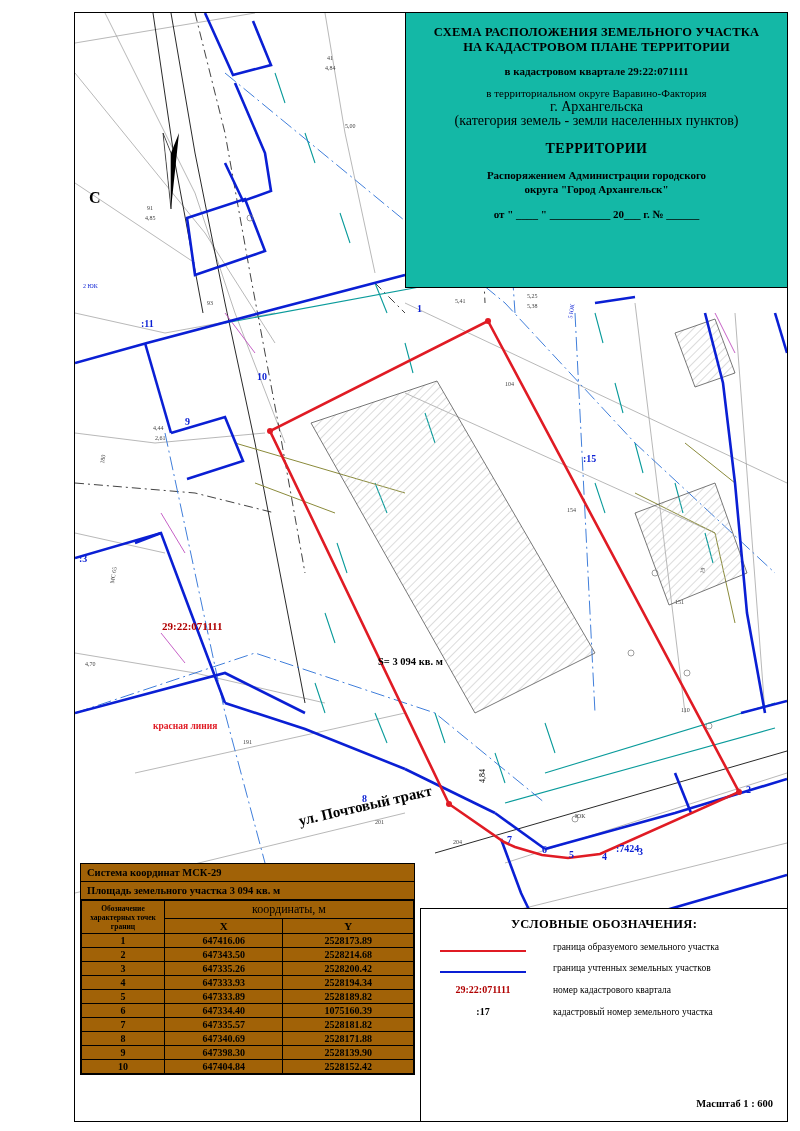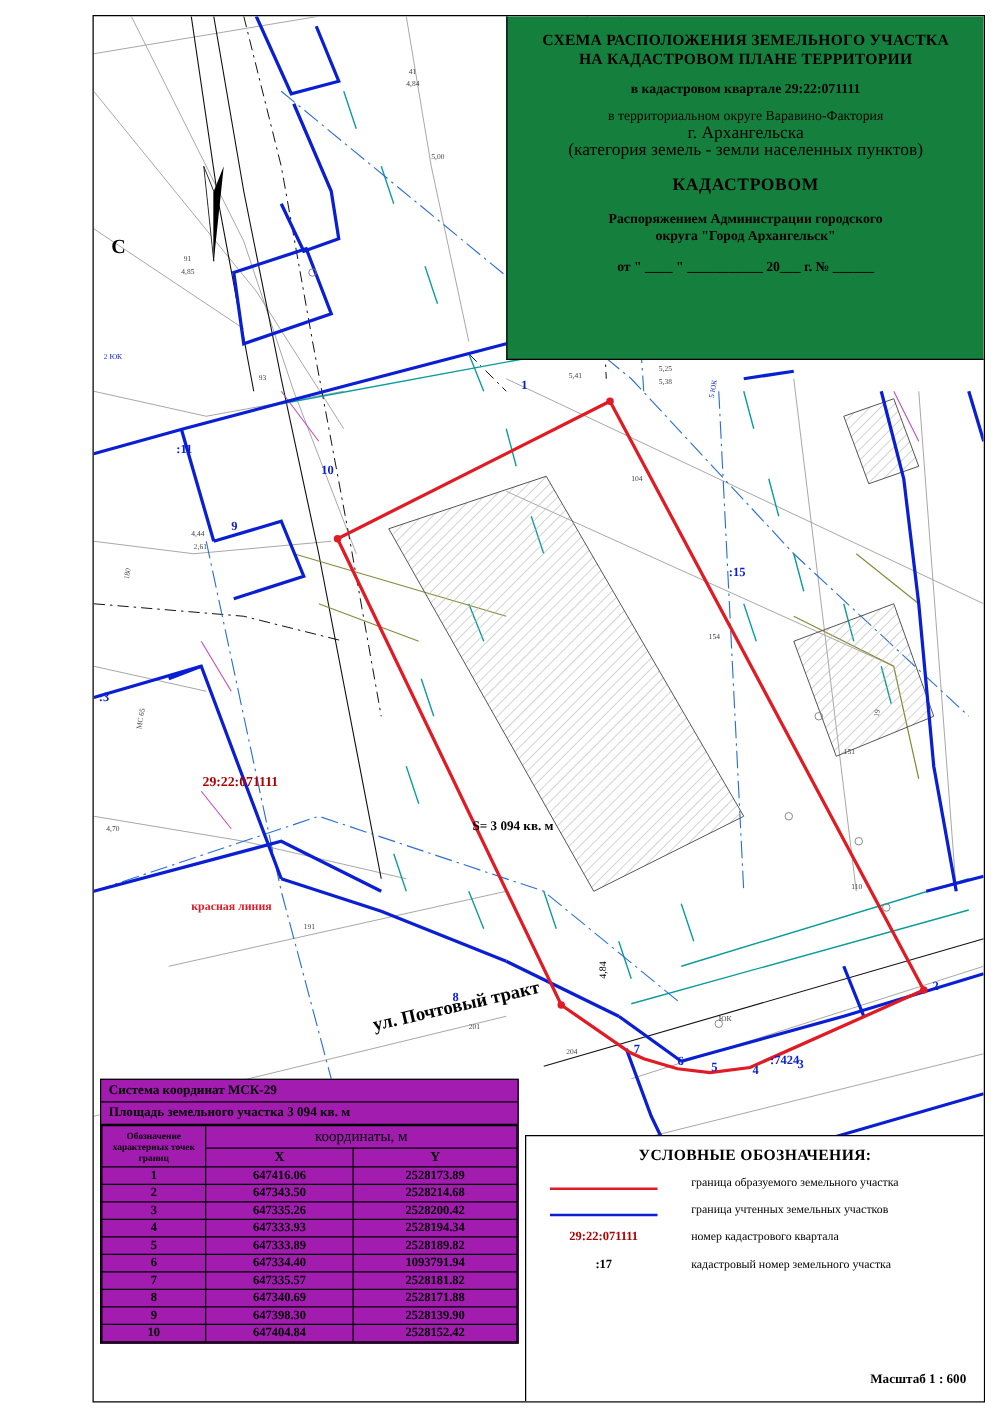--- a/index.html
+++ b/index.html
@@ -5,31 +5,31 @@
   html,body{margin:0;padding:0;background:#ffffff;}
   body{width:800px;height:1131px;font-family:"Liberation Serif",serif;color:#000;}
   .page{position:relative;width:800px;height:1131px;overflow:hidden;}
   .sheet{position:absolute;left:74px;top:12px;width:712px;height:1108px;border:1.5px solid #000;background:#fff;overflow:hidden;}
 
   
   .map{position:absolute;left:0;top:0;width:712px;height:1108px;overflow:hidden;}
   .map svg{position:absolute;left:0;top:0;}
 
   
-  .titleblock{position:absolute;left:330px;top:0px;width:382px;height:275px;background:#15803d;border-left:1.5px solid #000;border-bottom:1.5px solid #000;box-sizing:border-box;padding:12px 10px 6px 10px;text-align:center;}
+  .titleblock{position:absolute;left:330px;top:0px;width:382px;height:275px;background:#14b8a6;border-left:1.5px solid #000;border-bottom:1.5px solid #000;box-sizing:border-box;padding:12px 10px 6px 10px;text-align:center;}
   .tb-h1{font-weight:bold;font-size:12.5px;line-height:15px;letter-spacing:.2px;}
   .tb-h2{font-weight:bold;font-size:11px;margin-top:10px;}
   .tb-l{font-size:11px;margin-top:9px;line-height:14px;}
   .tb-l2{font-size:14px;line-height:14px;}
   .tb-appr{font-weight:bold;font-size:14px;margin-top:13px;letter-spacing:.5px;}
   .tb-ras{font-weight:bold;font-size:11px;margin-top:11px;line-height:14px;}
   .tb-date{font-weight:bold;font-size:11px;margin-top:12px;}
 
   
-  .coord{position:absolute;left:5px;top:850px;width:335px;background:#a21caf;border:1.2px solid #000;box-sizing:border-box;}
+  .coord{position:absolute;left:5px;top:850px;width:335px;background:#a16207;border:1.2px solid #000;box-sizing:border-box;}
   .coord .row{border-bottom:1px solid #000;}
   .coord .t1{font-weight:bold;font-size:10.5px;padding:3px 6px;}
   .coord table{border-collapse:collapse;width:100%;}
   .coord td,.coord th{border:1px solid #000;font-size:10px;text-align:center;padding:1px 2px;}
   .coord th.desig{font-size:7.5px;font-weight:bold;line-height:9px;width:78px;}
   .coord th.koord{font-weight:normal;font-size:12px;}
   .coord th.xy{font-weight:bold;font-size:11px;}
   .coord td.n{font-weight:bold;width:78px;font-size:10px;}
   .coord td.v{font-weight:bold;font-size:10px;}
 
@@ -210,21 +210,21 @@
       <div class="lbl b-num" style="left:671px;top:771px;">2</div>
       <div class="lbl b-num" style="left:563px;top:833px;">3</div>
       <div class="lbl b-num" style="left:527px;top:838px;">4</div>
       <div class="lbl b-num" style="left:494px;top:836px;">5</div>
       <div class="lbl b-num" style="left:467px;top:831px;">6</div>
       <div class="lbl b-num" style="left:432px;top:821px;">7</div>
       <div class="lbl b-num" style="left:287px;top:780px;">8</div>
       <div class="lbl b-num" style="left:110px;top:403px;">9</div>
       <div class="lbl b-num" style="left:182px;top:358px;">10</div>
 
-      <div class="lbl b-num" style="left:66px;top:305px;margin-top:36px;">:11</div>
+      <div class="lbl b-num" style="left:66px;top:305px;">:11</div>
       <div class="lbl b-num" style="left:4px;top:540px;">:3</div>
       <div class="lbl b-num" style="left:508px;top:440px;">:15</div>
       <div class="lbl b-num" style="left:541px;top:830px;">:7424</div>
       <div class="lbl b-num" style="left:588px;top:920px;">:25</div>
 
       <div class="lbl kvartal" style="left:87px;top:607px;">29:22:071111</div>
       <div class="lbl area" style="left:303px;top:597px;">S= 3 094 кв. м</div>
       <div class="lbl redline" style="left:78px;top:708px;">красная линия</div>
       <div class="lbl street" style="left:222px;top:800px;">ул. Почтовый тракт</div>
       <div class="lbl v17" style="left:403px;top:770px;">4,84</div>
@@ -258,21 +258,21 @@
       <div class="lbl tiny-b" style="left:652px;top:905px;transform:rotate(-80deg);transform-origin:left top;"></div>
     </div>
 
     <div class="titleblock">
       <div class="tb-h1">СХЕМА РАСПОЛОЖЕНИЯ ЗЕМЕЛЬНОГО УЧАСТКА</div>
       <div class="tb-h1">НА КАДАСТРОВОМ ПЛАНЕ ТЕРРИТОРИИ</div>
       <div class="tb-h2">в кадастровом квартале 29:22:071111</div>
       <div class="tb-l">в территориальном округе Варавино-Фактория</div>
       <div class="tb-l2">г. Архангельска</div>
       <div class="tb-l2">(категория земель - земли населенных пунктов)</div>
-      <div class="tb-appr">КАДАСТРОВОМ</div>
+      <div class="tb-appr">ТЕРРИТОРИИ</div>
       <div class="tb-ras">Распоряжением Администрации городского</div>
       <div class="tb-ras" style="margin-top:0">округа "Город Архангельск"</div>
       <div class="tb-date">от " ____ " ___________ 20___ г. № ______</div>
     </div>
 
     <div class="coord">
       <div class="row t1">Система координат МСК-29</div>
       <div class="row t1">Площадь земельного участка 3 094 кв. м</div>
       <table>
         <tbody>
@@ -305,21 +305,21 @@
               <td class="v">2528194.34</td>
             </tr>
         <tr>
               <td class="n">5</td>
               <td class="v">647333.89</td>
               <td class="v">2528189.82</td>
             </tr>
         <tr>
               <td class="n">6</td>
               <td class="v">647334.40</td>
-              <td class="v">1093791.94</td>
+              <td class="v">1075160.39</td>
             </tr>
         <tr>
               <td class="n">7</td>
               <td class="v">647335.57</td>
               <td class="v">2528181.82</td>
             </tr>
         <tr>
               <td class="n">8</td>
               <td class="v">647340.69</td>
               <td class="v">2528171.88</td>

